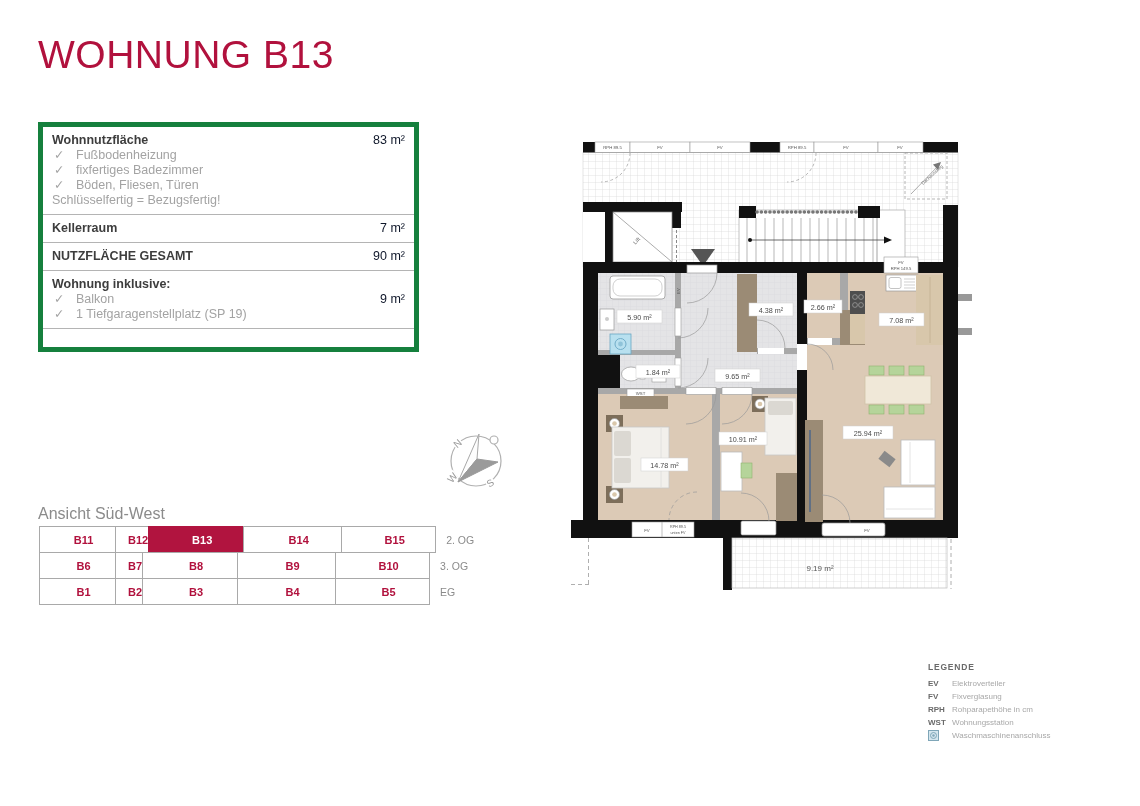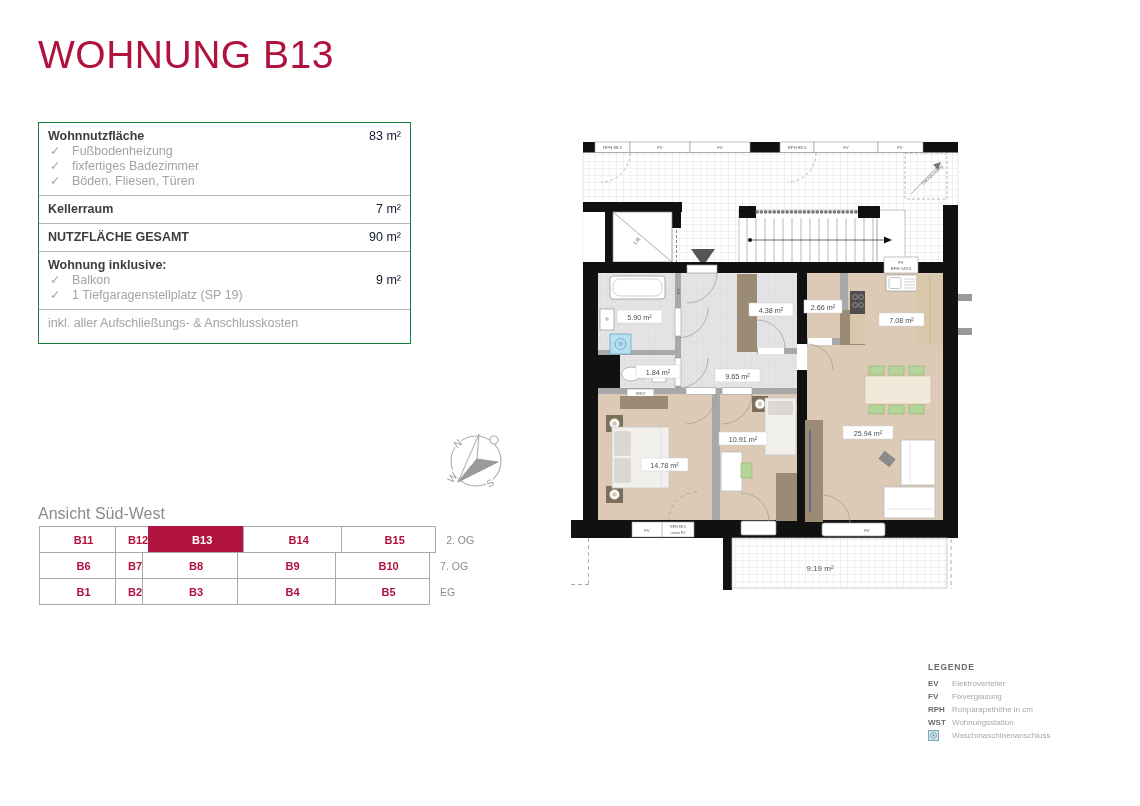--- a/index.html
+++ b/index.html
@@ -1,19 +1,19 @@
 <!DOCTYPE html>
 <html><head>
 <meta charset="utf-8">
 <style>
   html,body{margin:0;padding:0;background:#fff;}
   body{width:1140px;height:806px;position:relative;font-family:"Liberation Sans",sans-serif;overflow:hidden;}
   svg{font-family:"Liberation Sans",sans-serif;}
   .title{position:absolute;left:38px;top:33px;font-size:39px;color:#b1113d;letter-spacing:.5px;}
-  .infobox{position:absolute;left:38px;top:122px;width:371px;border:1px solid #15803d;background:#fff;}
+  .infobox{position:absolute;left:38px;top:122px;width:371px;border:5px solid #15803d;background:#fff;}
   .sec{padding:6px 9px;border-top:1px solid #b4b4b4;}
   .sec:first-child{border-top:none;}
   .row{display:flex;justify-content:space-between;font-size:12.5px;line-height:15px;}
   .h{font-weight:bold;color:#3d3d3d;}
   .v{color:#0f172a;}
   .hv{font-weight:bold;color:#3d3d3d;}
   .item{display:flex;font-size:12.5px;line-height:15px;color:#a3a3a3;}
   .chk{width:22px;padding-left:2px;color:#a3a3a3;}
   .flexfill{flex:1;}
   .note{font-size:12.5px;line-height:15px;color:#a3a3a3;}
@@ -50,20 +50,21 @@
         <span>Fußbodenheizung</span>
       </div>
     <div class="item">
         <span class="chk">✓</span>
         <span>fixfertiges Badezimmer</span>
       </div>
     <div class="item">
         <span class="chk">✓</span>
         <span>Böden, Fliesen, Türen</span>
       </div>
+    <div class="note">Schlüsselfertig = Bezugsfertig!</div>
   </div>
   <div class="sec">
     <div class="row">
       <span class="h">Kellerraum</span>
       <span class="v">7 m²</span>
     </div>
   </div>
   <div class="sec">
     <div class="row">
       <span class="h">NUTZFLÄCHE GESAMT</span>
@@ -79,21 +80,20 @@
       <span>Balkon</span>
       <span class="flexfill"></span>
       <span class="v">9 m²</span>
     </div>
     <div class="item">
       <span class="chk">✓</span>
       <span>1 Tiefgaragenstellplatz (SP 19)</span>
     </div>
   </div>
   <div class="sec pad-b">
-    <div class="note">inkl. aller Aufschließungs- &amp; Anschlusskosten</div>
   </div>
 </div>
 
 <svg class="compass" width="62" height="72" viewBox="0 0 62 72">
   <circle cx="30" cy="37" r="25" fill="none" stroke="#b0b0b0" stroke-width="1.2"></circle>
   <circle cx="48" cy="16" r="4" fill="#fff" stroke="#b0b0b0" stroke-width="1.2"></circle>
   <polygon points="12,58 33,10 31,35" fill="#fdfdfd" stroke="#a8a8a8" stroke-width="1"></polygon>
   <polygon points="12,58 31,35 52,38" fill="#9a9a9a" stroke="#9a9a9a" stroke-width="1"></polygon>
   <g font-size="10" fill="#9a9a9a" text-anchor="middle" style="paint-order:stroke" stroke="#ffffff" stroke-width="3">
     <text transform="translate(14,22) rotate(-42)">N</text>
@@ -112,21 +112,21 @@
     <div class="cell c3">B14</div>
     <div class="cell c4">B15</div>
     <div class="floorlab">2. OG</div>
   </div>
   <div class="grow">
     <div class="cell c0">B6</div>
     <div class="cell c1">B7</div>
     <div class="cell c2">B8</div>
     <div class="cell c3">B9</div>
     <div class="cell c4">B10</div>
-    <div class="floorlab">7. OG</div>
+    <div class="floorlab">3. OG</div>
   </div>
   <div class="grow">
     <div class="cell c0">B1</div>
     <div class="cell c1">B2</div>
     <div class="cell c2">B3</div>
     <div class="cell c3">B4</div>
     <div class="cell c4">B5</div>
     <div class="floorlab">EG</div>
   </div>
 </div>

